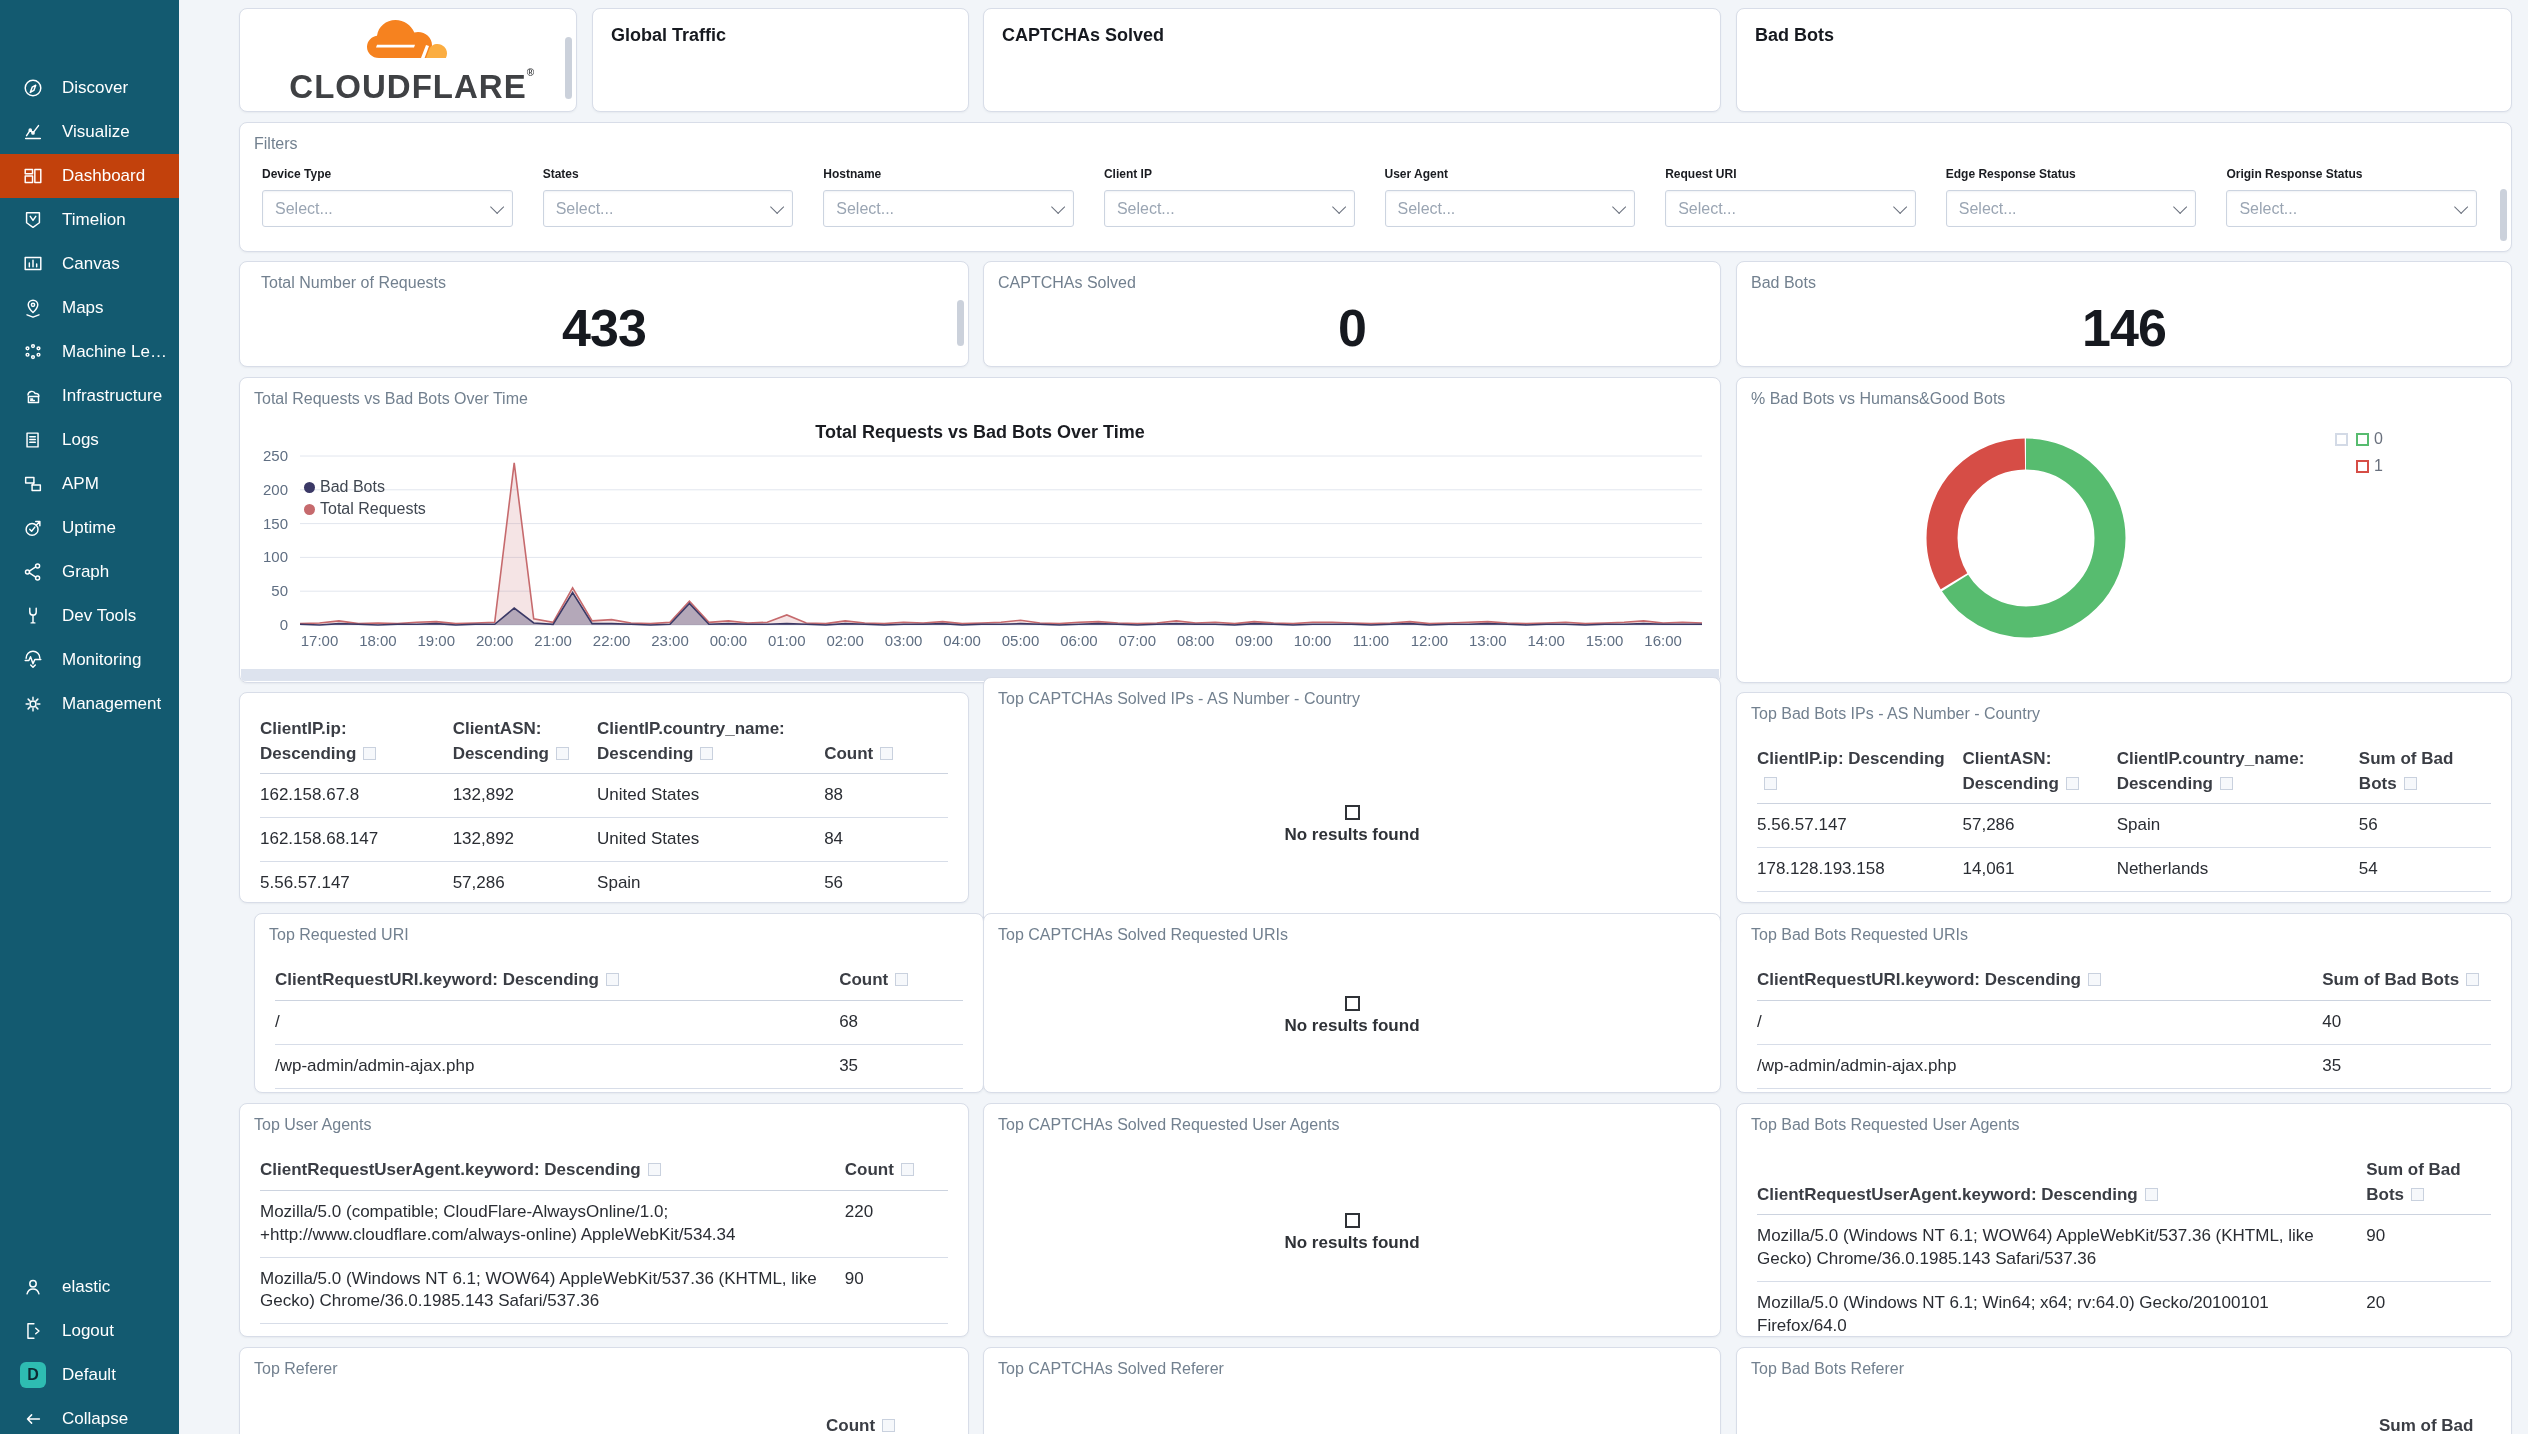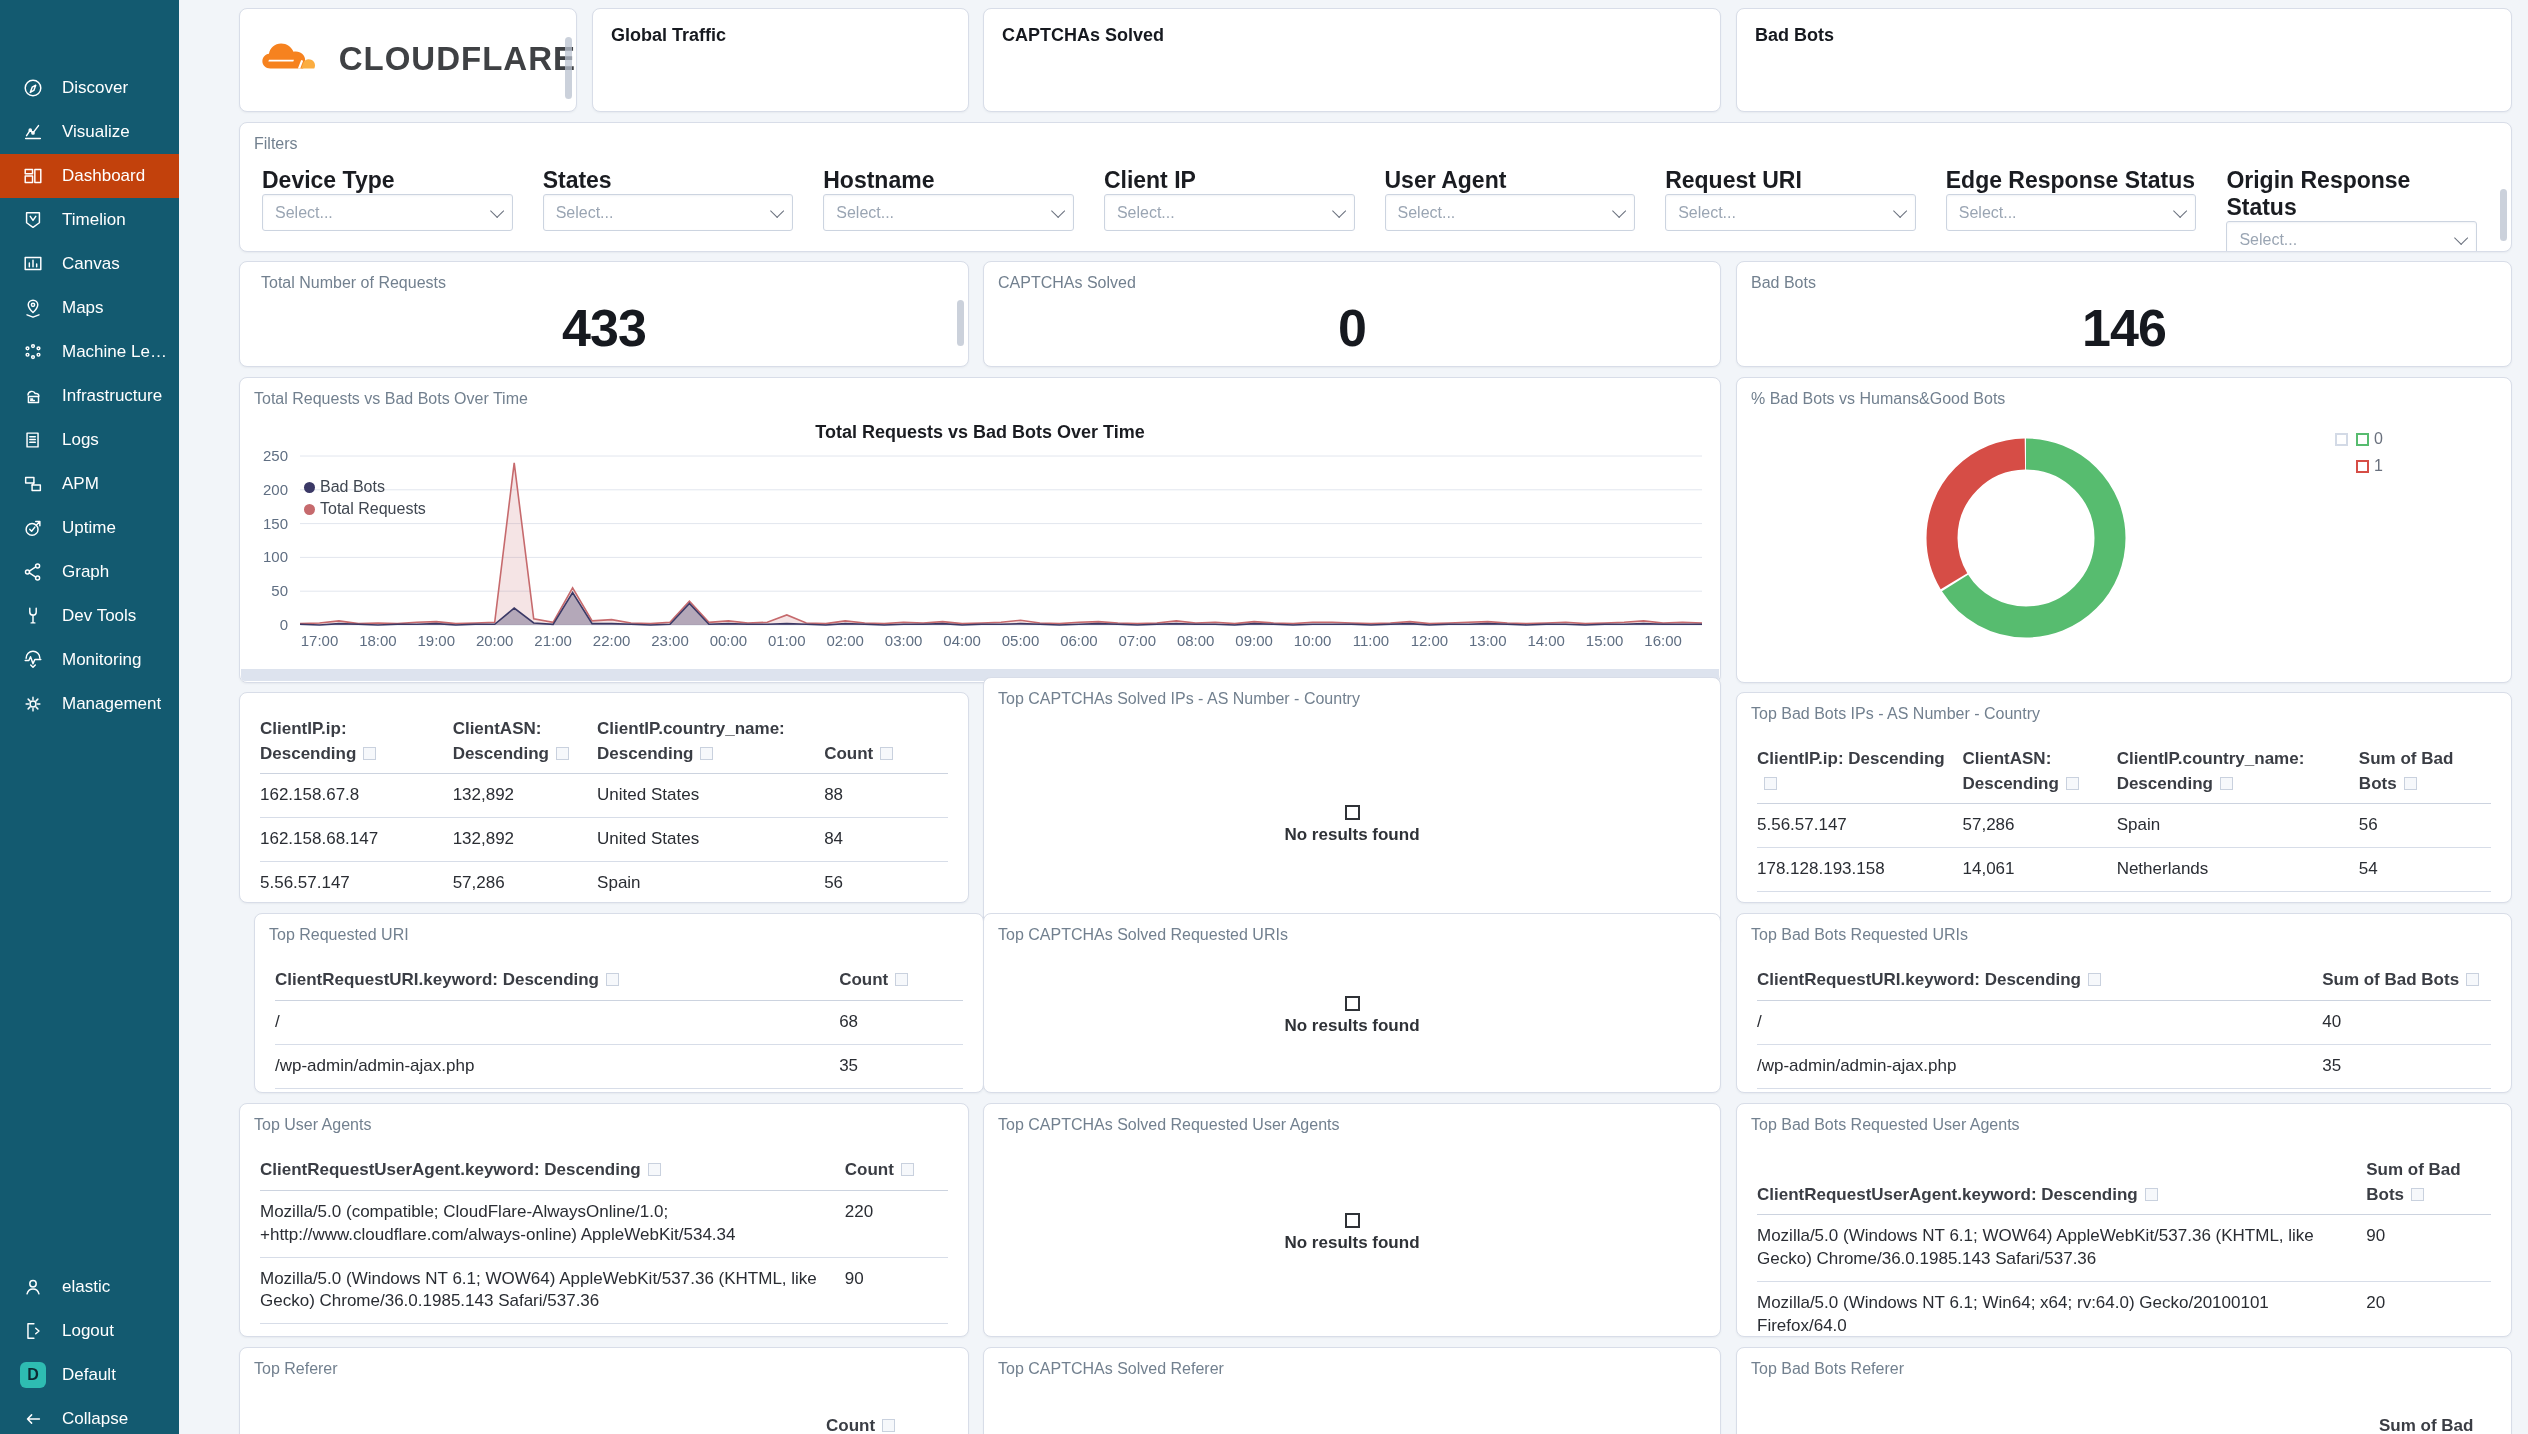--- a/index.html
+++ b/index.html
@@ -20,27 +20,27 @@
   
   .panel { position:absolute; background:#fff; border:1px solid #d8dde8; border-radius:8px; box-shadow:0 1px 2px rgba(53,66,92,.06); overflow:hidden; }
   .ptitle { font-size:16px; color:#72808f; padding:12px 0 0 14px; white-space:nowrap; }
   .btitle { font-size:18px; font-weight:700; color:#16191f; padding:16px 0 0 18px; }
 
   
   .vscroll { position:absolute; right:4px; width:7px; border-radius:4px; background:#b9c2cf; opacity:.75; }
   .hscroll { position:absolute; left:1px; right:1px; bottom:1px; height:12px; background:#dde3ee; border-radius:0 0 4px 4px; }
 
   
-  .cf-wrap { display:flex; flex-direction:row; align-items:center; justify-content:center; height:100%; padding-bottom:4px; }
+  .cf-wrap { display:flex; flex-direction:column; align-items:center; justify-content:center; height:100%; padding-bottom:4px; }
   .cf-text { font-size:33px; font-weight:800; letter-spacing:1px; color:#3f4144; line-height:1; position:relative; }
   .cf-text sup { font-size:10px; position:absolute; top:-2px; }
 
   
   .filters-grid { position:absolute; left:22px; right:34px; top:44px; display:grid; grid-template-columns:repeat(8,1fr); column-gap:30px; }
-  .flabel { font-size:23px; font-weight:700; color:#1a1c21; }
+  .flabel { font-size:12px; font-weight:700; color:#1a1c21; margin-bottom:9px; }
   .fselect { height:37px; border:1px solid #ccd4e0; border-radius:3px; background:#fff; box-shadow:inset 0 1px 2px rgba(110,130,160,.1); display:flex; align-items:center; justify-content:space-between; padding:0 12px; cursor:pointer; }
   .sel-text { color:#9aa5b3; font-size:16px; }
   .chev { width:10px; height:10px; border-right:1.8px solid #69707d; border-bottom:1.8px solid #69707d; transform:rotate(45deg) translateY(-3px); }
 
   
   .metric-value { position:absolute; bottom:8px; left:0; right:0; text-align:center; font-size:52px; font-weight:700; color:#16191f; letter-spacing:-1px; }
 
   
   .chart-title { position:absolute; top:44px; left:0; right:0; text-align:center; font-weight:700; font-size:18px; color:#1a1c21; }
   .ax { font-size:15px; fill:#5f6e82; font-family:"Liberation Sans",sans-serif; }

